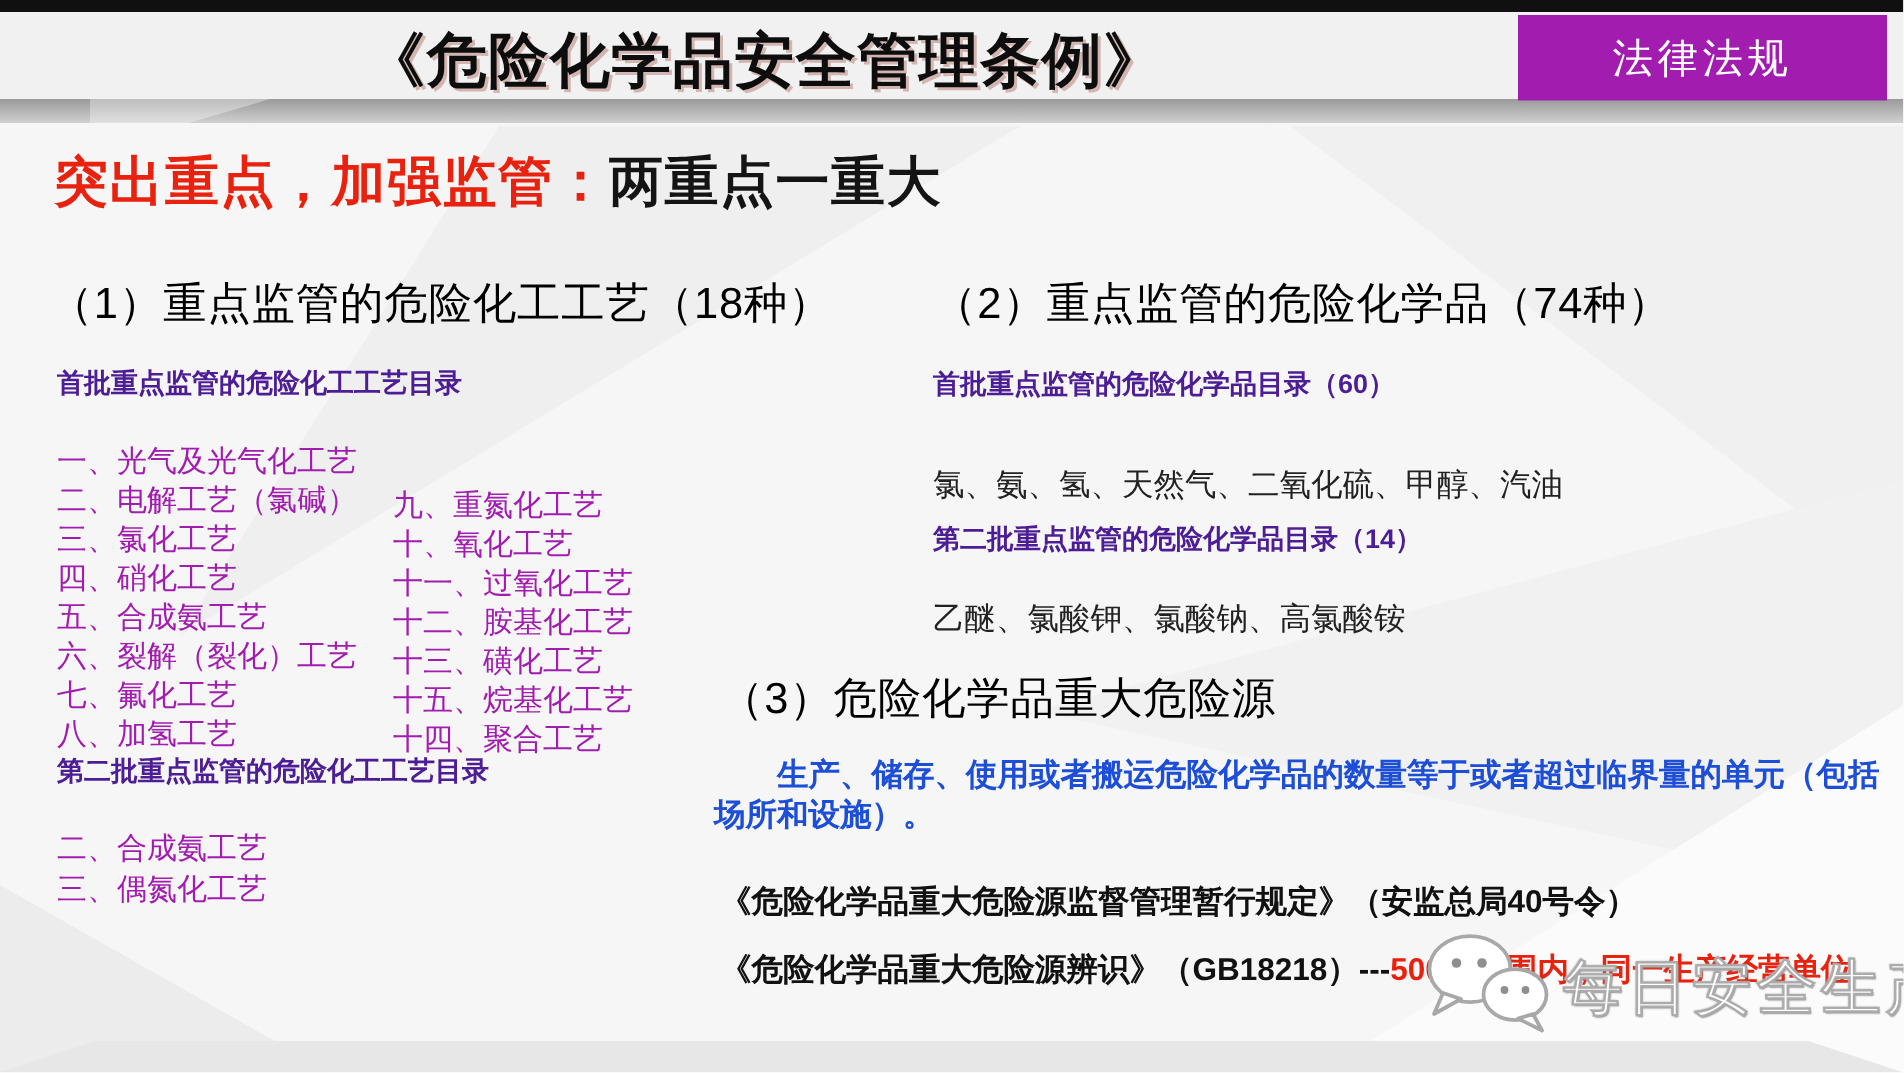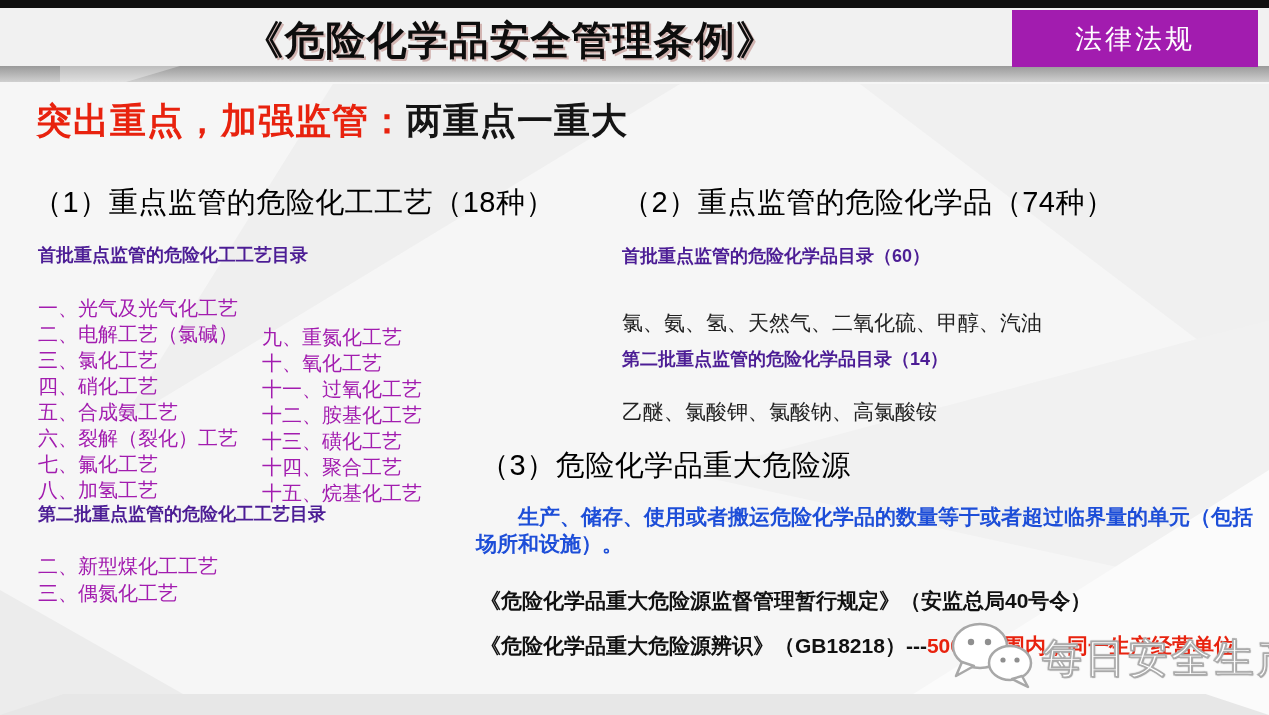--- a/index.html
+++ b/index.html
@@ -132,28 +132,28 @@
     <div class="li">七、氟化工艺</div>
     <div class="li">八、加氢工艺</div>
   </div>
 
   <div class="plist p-col2">
     <div class="li">九、重氮化工艺</div>
     <div class="li">十、氧化工艺</div>
     <div class="li">十一、过氧化工艺</div>
     <div class="li">十二、胺基化工艺</div>
     <div class="li">十三、磺化工艺</div>
+    <div class="li">十五、烷基化工艺</div>
     <div class="li">十四、聚合工艺</div>
-    <div class="li">十五、烷基化工艺</div>
   </div>
 
   <div class="txt cat-header p-b2-header">第二批重点监管的危险化工工艺目录</div>
 
   <div class="plist p-b2-list">
-    <div class="li">二、新型煤化工工艺</div>
+    <div class="li">二、合成氨工艺</div>
     <div class="li">三、偶氮化工艺</div>
   </div>
 
   <div class="txt cat-header c-b1-header">首批重点监管的危险化学品目录（60）</div>
   <div class="txt chem-items c-b1-items">氯、氨、氢、天然气、二氧化硫、甲醇、汽油</div>
   <div class="txt cat-header c-b2-header">第二批重点监管的危险化学品目录（14）</div>
   <div class="txt chem-items c-b2-items">乙醚、氯酸钾、氯酸钠、高氯酸铵</div>
 
   <div class="txt sec-title sec3-title">（3）危险化学品重大危险源</div>
   <p class="def-para">生产、储存、使用或者搬运危险化学品的数量等于或者超过临界量的单元（包括场所和设施）。</p>

